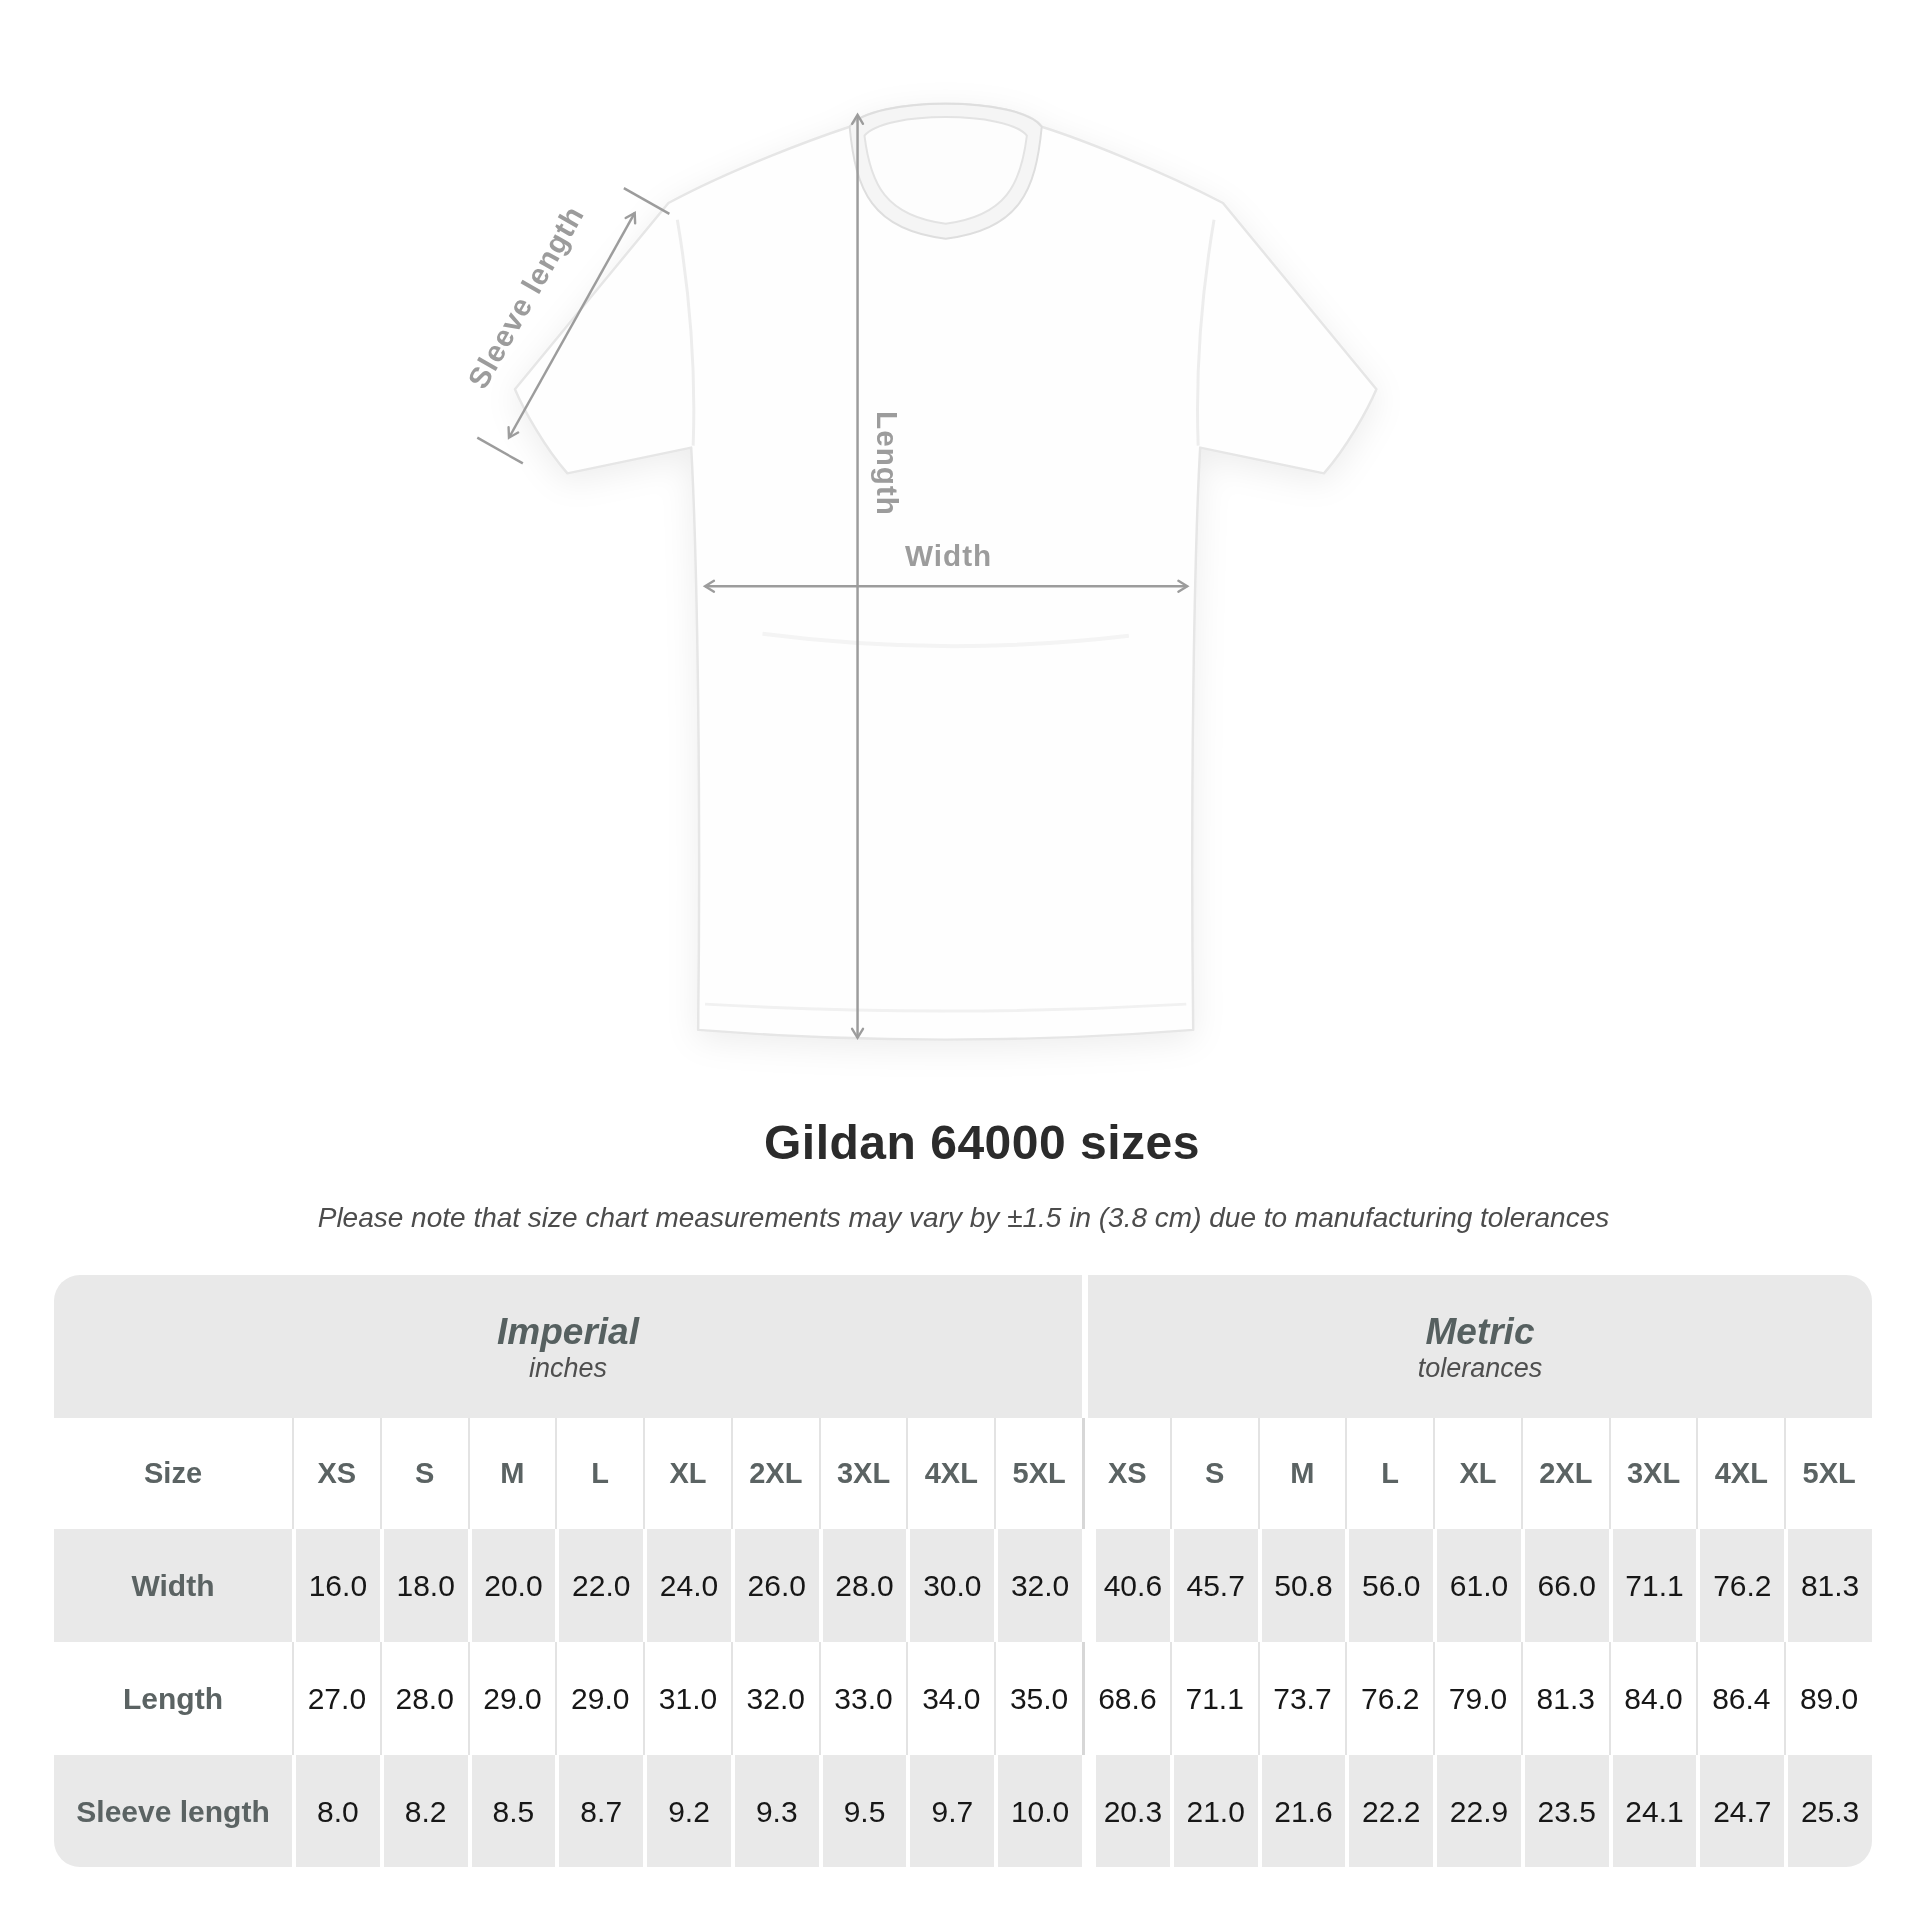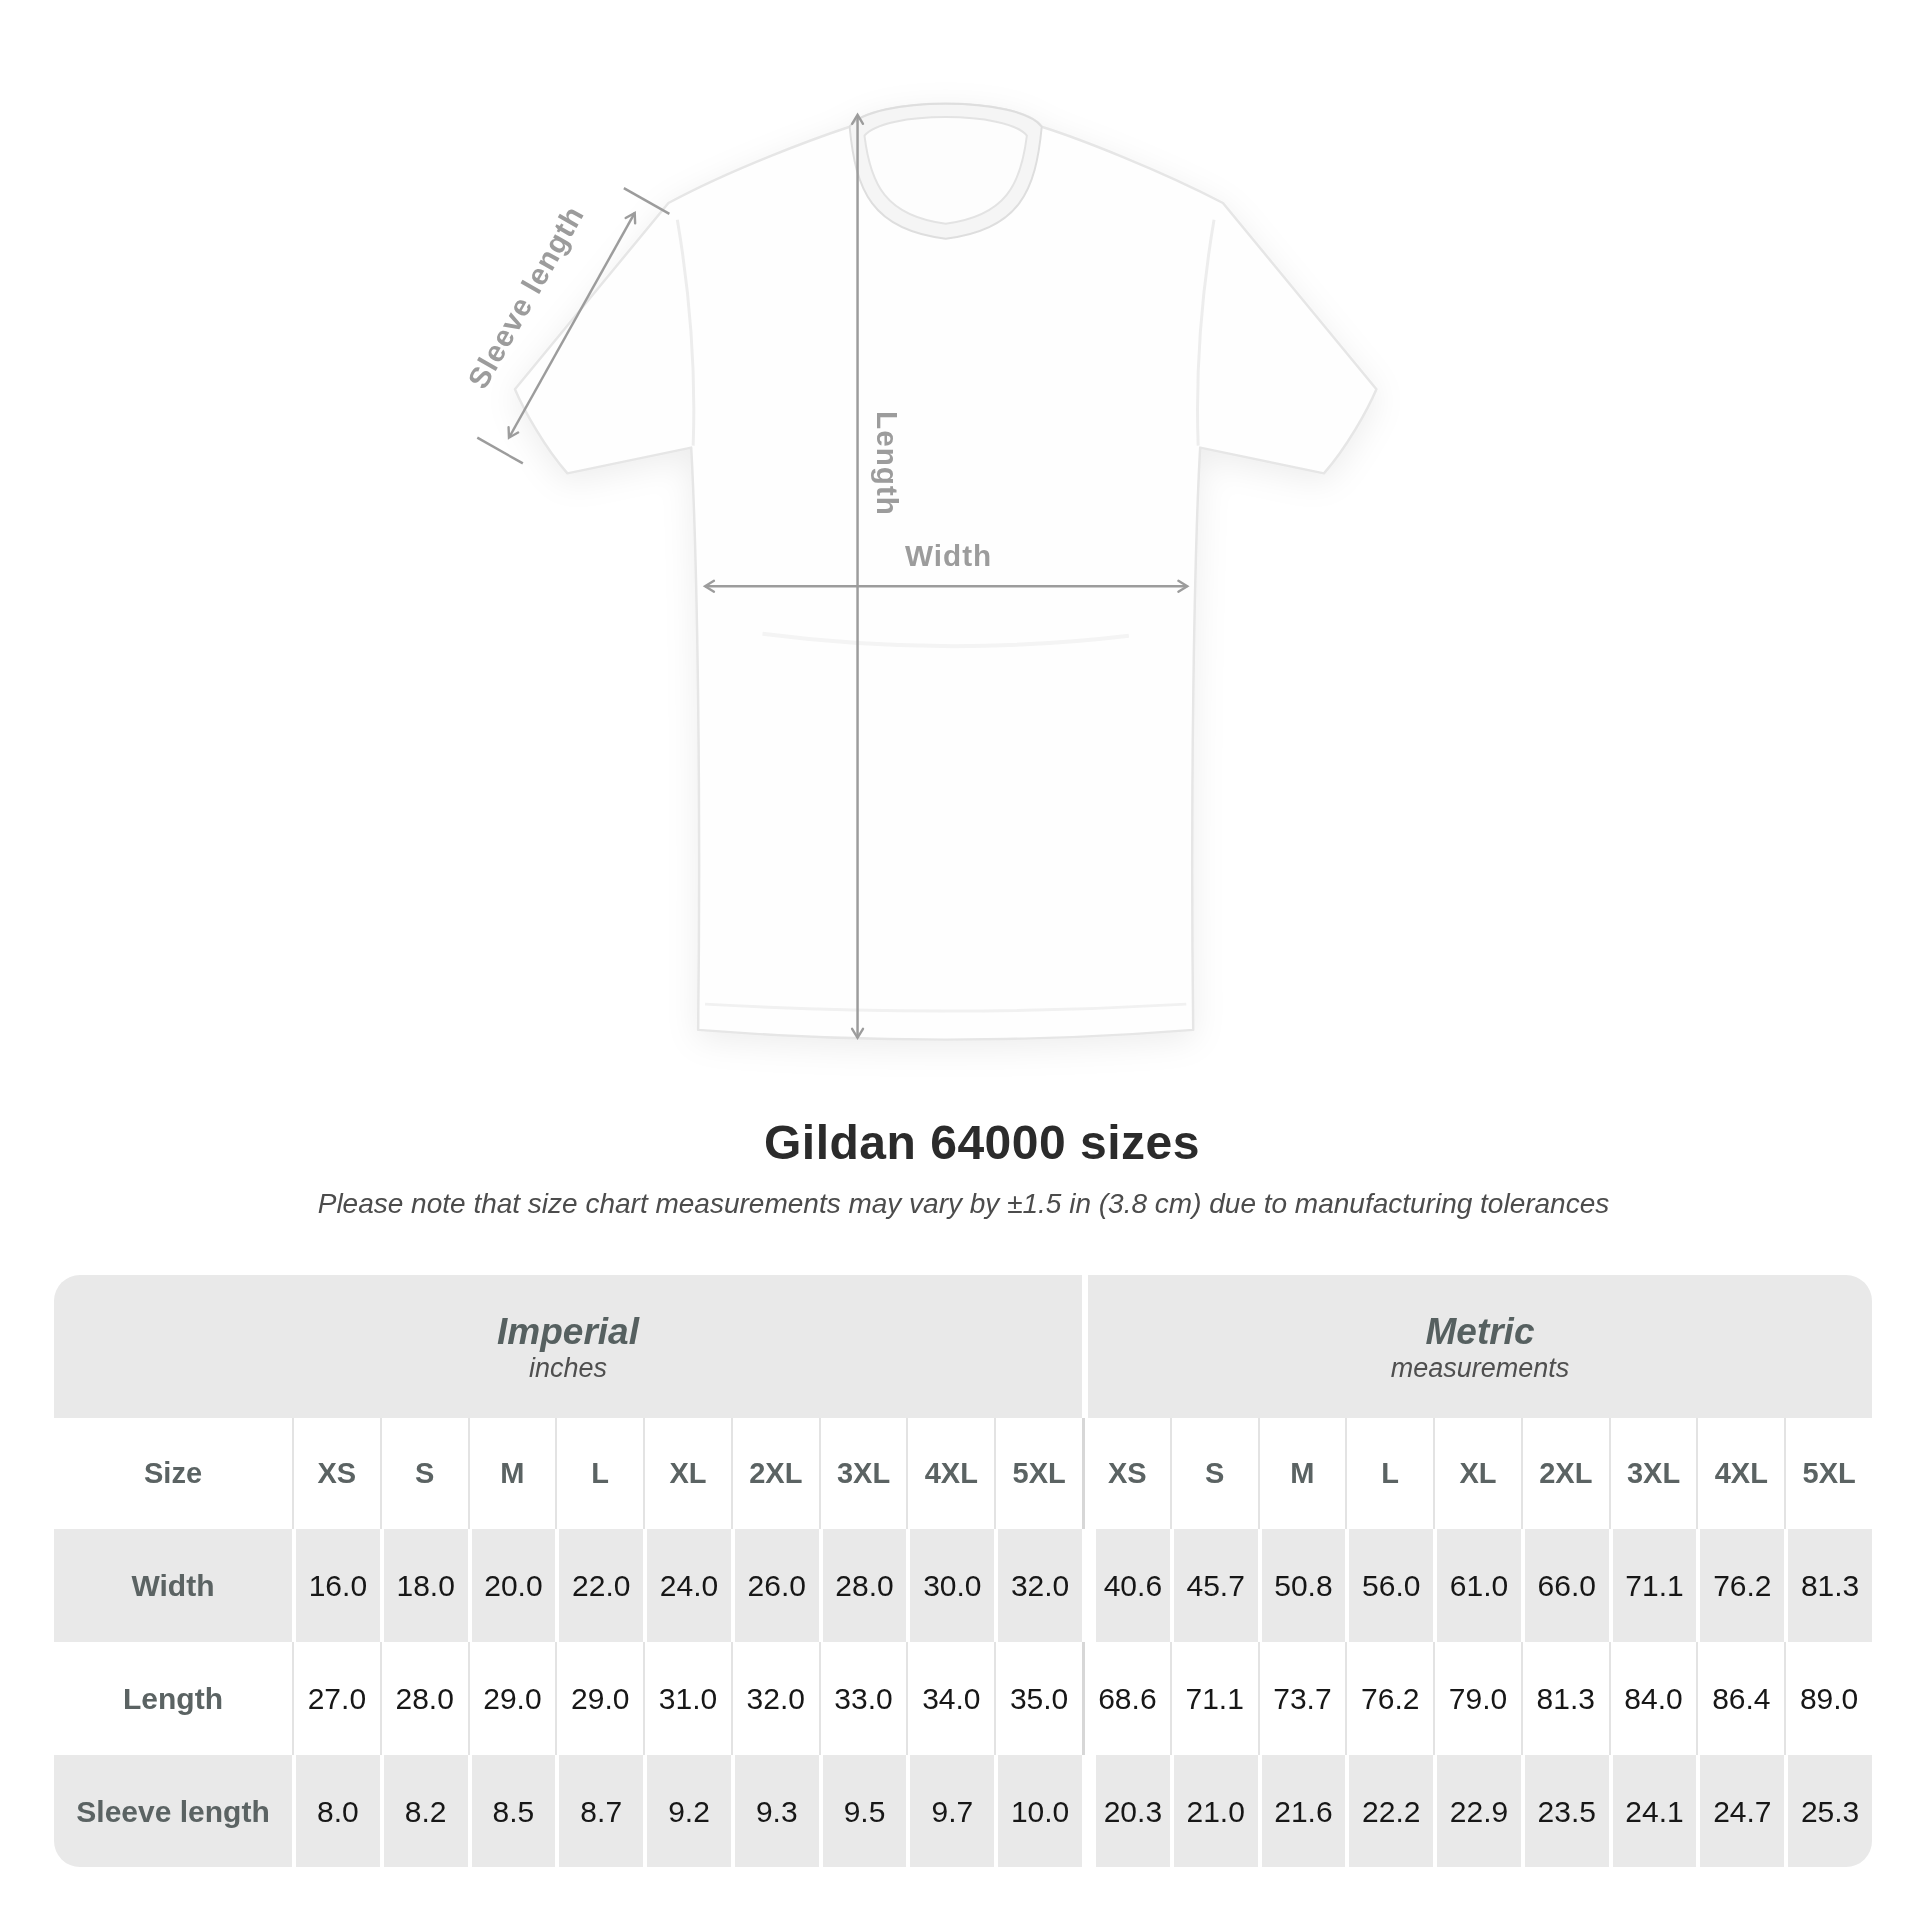--- a/index.html
+++ b/index.html
@@ -7,21 +7,21 @@
   #stage{position:relative;width:1927px;height:1927px;background:#ffffff;overflow:hidden;}
 
   
   #diagram{position:absolute;left:0;top:0;width:1927px;height:1119px;}
   .tee{filter:drop-shadow(0px 8px 16px rgba(0,0,0,0.07));}
   .ann-label{font-family:"Liberation Sans",sans-serif;font-weight:bold;font-size:30px;letter-spacing:1px;}
 
   
   #heading{position:absolute;left:0;top:1117px;width:1927px;text-align:center;}
   #page-title{font-size:48px;font-weight:bold;color:#2b2b2b;letter-spacing:0.5px;line-height:1.1;margin:0;padding-left:37px;}
-  #tolerance-note{margin-top:18px;font-size:28px;font-style:italic;color:#4c4c4c;}
+  #tolerance-note{margin-top:32px;font-size:28px;font-style:italic;color:#4c4c4c;}
 
   
   #size-table{
     position:absolute;left:54px;top:1275px;width:1818px;height:592px;
     display:grid;
     grid-template-columns:238px repeat(18, 1fr);
     grid-template-rows:143px 111px 113px 113px 113px;
     border-radius:26px;overflow:hidden;
     background:#ffffff;
   }
@@ -99,21 +99,21 @@
     <div id="tolerance-note">Please note that size chart measurements may vary by ±1.5 in (3.8 cm) due to manufacturing tolerances</div>
   </div>
 
   <div id="size-table">
       <div class="band imperial">
         <div class="uname">Imperial</div>
         <div class="usub">inches</div>
       </div>
       <div class="band metric">
         <div class="uname">Metric</div>
-        <div class="usub">measurements</div>
+        <div class="usub">tolerances</div>
       </div>
       <div class="cell head">Size</div>
       <div class="cell head sep-light">XS</div>
       <div class="cell head sep-light">S</div>
       <div class="cell head sep-light">M</div>
       <div class="cell head sep-light">L</div>
       <div class="cell head sep-light">XL</div>
       <div class="cell head sep-light">2XL</div>
       <div class="cell head sep-light">3XL</div>
       <div class="cell head sep-light">4XL</div>

